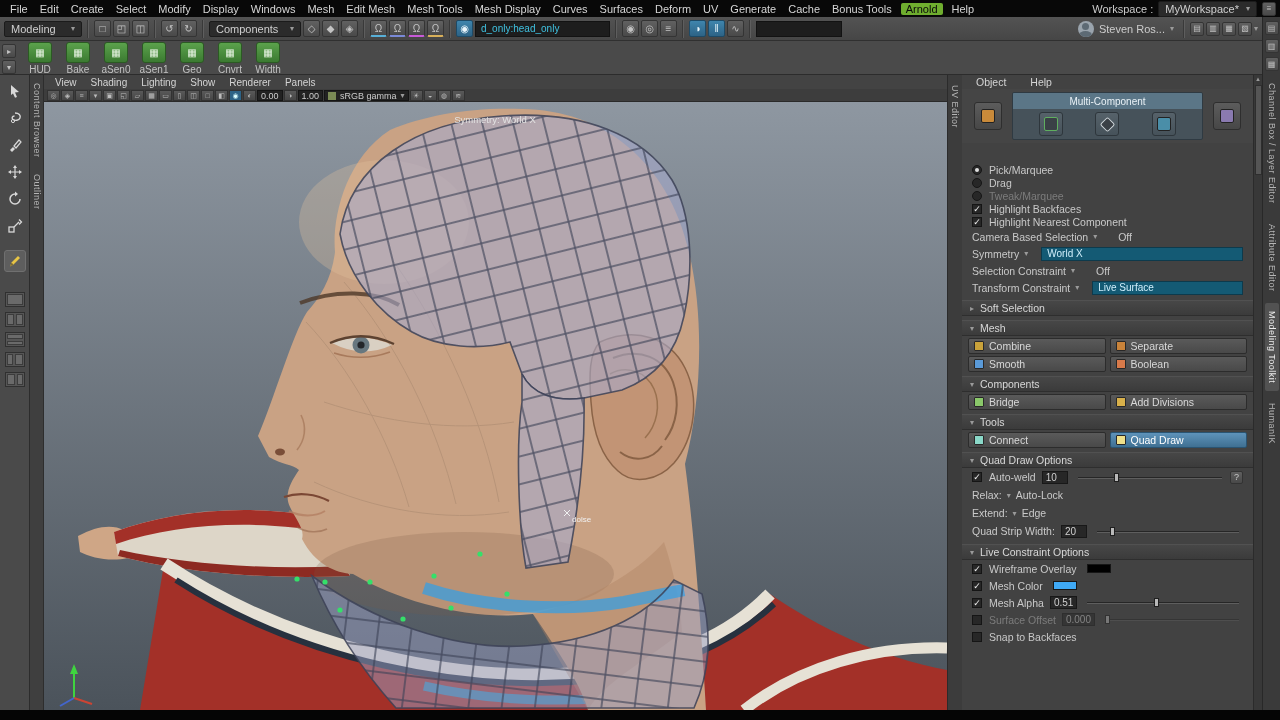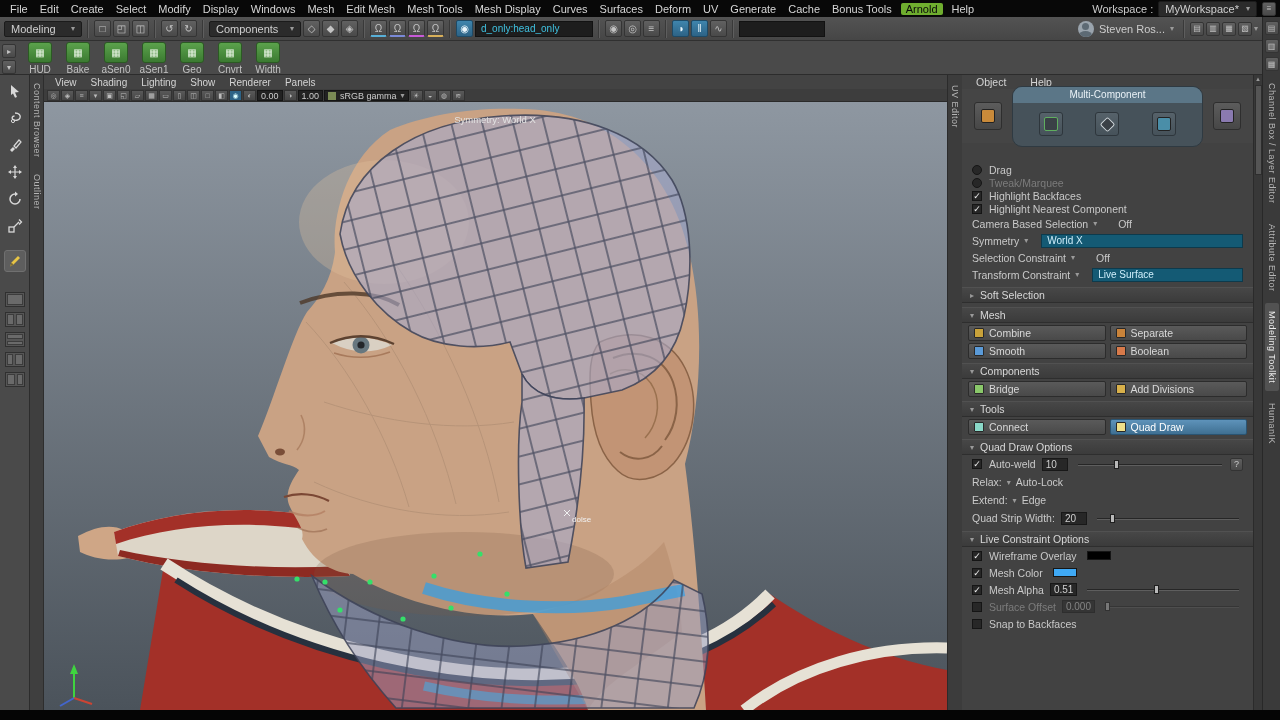--- a/index.html
+++ b/index.html
@@ -57,21 +57,21 @@
   .uv-strip{position:absolute;left:947px;top:75px;width:15px;height:635px;background:#3c3c3c;border-left:1px solid #2b2b2b;display:flex;flex-direction:column;align-items:center;padding-top:10px}
 
   
   .toolkit{position:absolute;left:962px;top:75px;width:300px;height:635px;background:#424242;font-size:10.5px;overflow:hidden}
   .tk-inner{position:absolute;left:0;top:0;right:9px;bottom:0}
   .tk-menus{height:14px;display:flex;align-items:center;padding-left:8px;gap:12px}
   .tk-menus span{padding:0 6px;color:#d4d4d4}
   .tk-modes{height:54px;display:flex;align-items:center;gap:10px;padding:0 12px;background:#454545}
   .mode-ico{width:28px;height:28px;border:1px solid #2e2e2e;border-radius:3px;background:linear-gradient(#5c5c5c,#474747);display:flex;align-items:center;justify-content:center;flex:none}
   .cube{width:14px;height:14px;border:1px solid #222;border-radius:2px}
-  .mc-group{flex:1;height:61px;background:#46525a;border:1px solid #2f3a42;border-radius:10px;display:flex;flex-direction:column;overflow:hidden}
+  .mc-group{flex:1;height:48px;background:#46525a;border:1px solid #2f3a42;border-radius:2px;display:flex;flex-direction:column;overflow:hidden}
   .mc-label{height:16px;background:#5b7687;color:#eaf2f7;font-size:10px;display:flex;align-items:center;justify-content:center}
   .mc-icons{flex:1;display:flex;align-items:center;justify-content:space-around;padding:0 10px}
   .mc-ico{width:24px;height:24px;border:1px solid #2e363c;border-radius:3px;background:linear-gradient(#56626a,#46525a);display:flex;align-items:center;justify-content:center}
   .tk-gap{height:20px}
   .tk-row{display:flex;align-items:center;height:17px;padding:0 10px;color:#c9c9c9;white-space:nowrap}
   .tk-row.short{height:13px}
   .radio{width:10px;height:10px;border-radius:50%;background:#272727;border:1px solid #151515;position:relative;margin-right:7px;flex:none}
   .radio.sel::after{content:"";position:absolute;inset:2px;border-radius:50%;background:#dedede}
   .chk{width:10px;height:10px;background:#272727;border:1px solid #151515;color:#eee;font-size:9px;line-height:9px;text-align:center;margin-right:7px;flex:none}
   .dim{color:#7c7c7c}
@@ -156,21 +156,21 @@
     <span class="ico">◇</span>
     <span class="ico">◆</span>
     <span class="ico">◈</span>
     <div class="sep"></div>
     <span class="ico" style="border-bottom:2px solid #58b0d8">Ω</span>
     <span class="ico" style="border-bottom:2px solid #7a8ad8">Ω</span>
     <span class="ico" style="border-bottom:2px solid #c85ad8">Ω</span>
     <span class="ico" style="border-bottom:2px solid #d8b05a">Ω</span>
     <div class="sep"></div>
     <span class="ico active">◉</span>
-    <div class="field-dark" style="width:118px">d_only:head_only</div>
+    <div class="field-dark" style="width:135px">d_only:head_only</div>
     <div class="sep"></div>
     <span class="ico">◉</span>
     <span class="ico">◎</span>
     <span class="ico">≡</span>
     <div class="sep"></div>
     <span class="ico active">◑</span>
     <span class="ico active">‖</span>
     <span class="ico">∿</span>
     <div class="sep"></div>
     <div class="field-dark" style="width:86px;color:#777"></div>
@@ -458,20 +458,24 @@
           </div>
         </div>
         <span class="mode-ico">
             <span class="cube" style="background:#8a7ab0"></span>
           </span>
       </div>
 
       <div class="tk-gap"></div>
 
       <div class="tk-row short">
+        <span class="radio sel"></span>
+        <span>Pick/Marquee</span>
+      </div>
+      <div class="tk-row short">
         <span class="radio"></span>
         <span>Drag</span>
       </div>
       <div class="tk-row short">
         <span class="radio"></span>
         <span class="dim">Tweak/Marquee</span>
       </div>
       <div class="tk-row short">
         <span class="chk">✓</span>
         <span>Highlight Backfaces</span>

